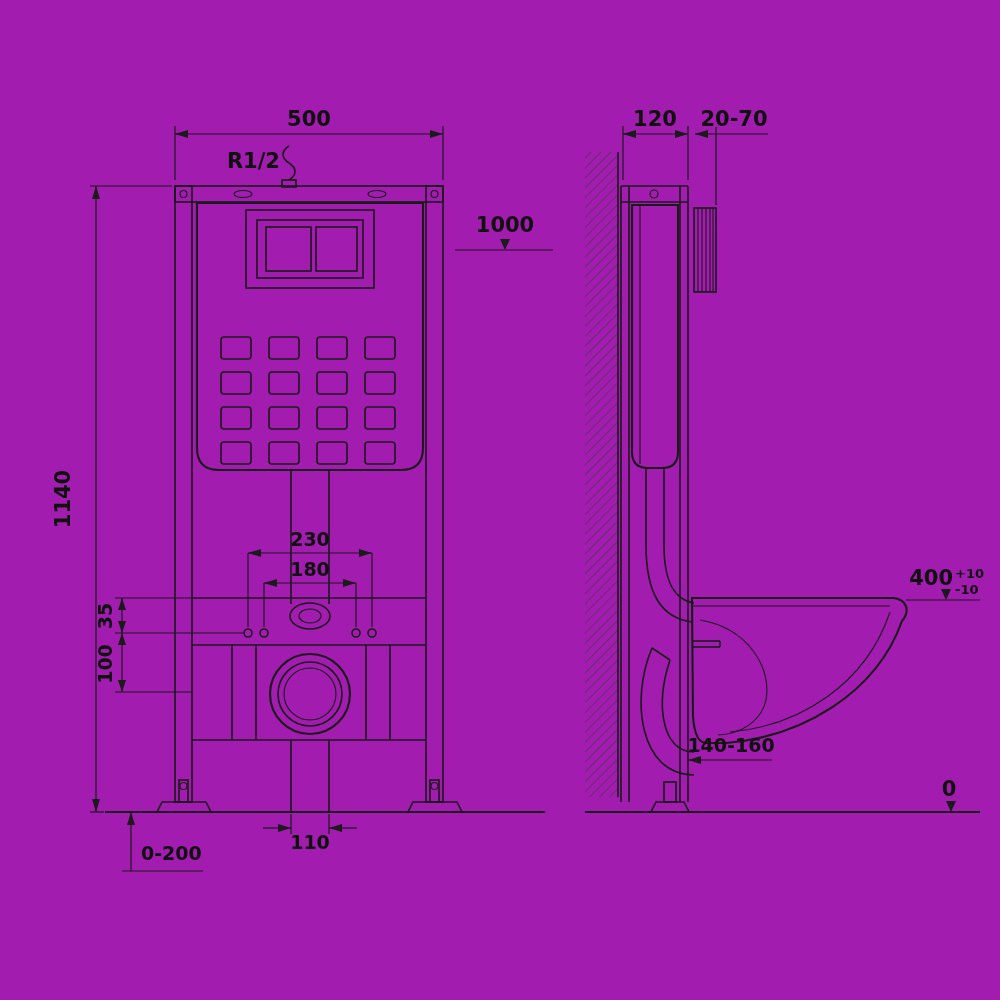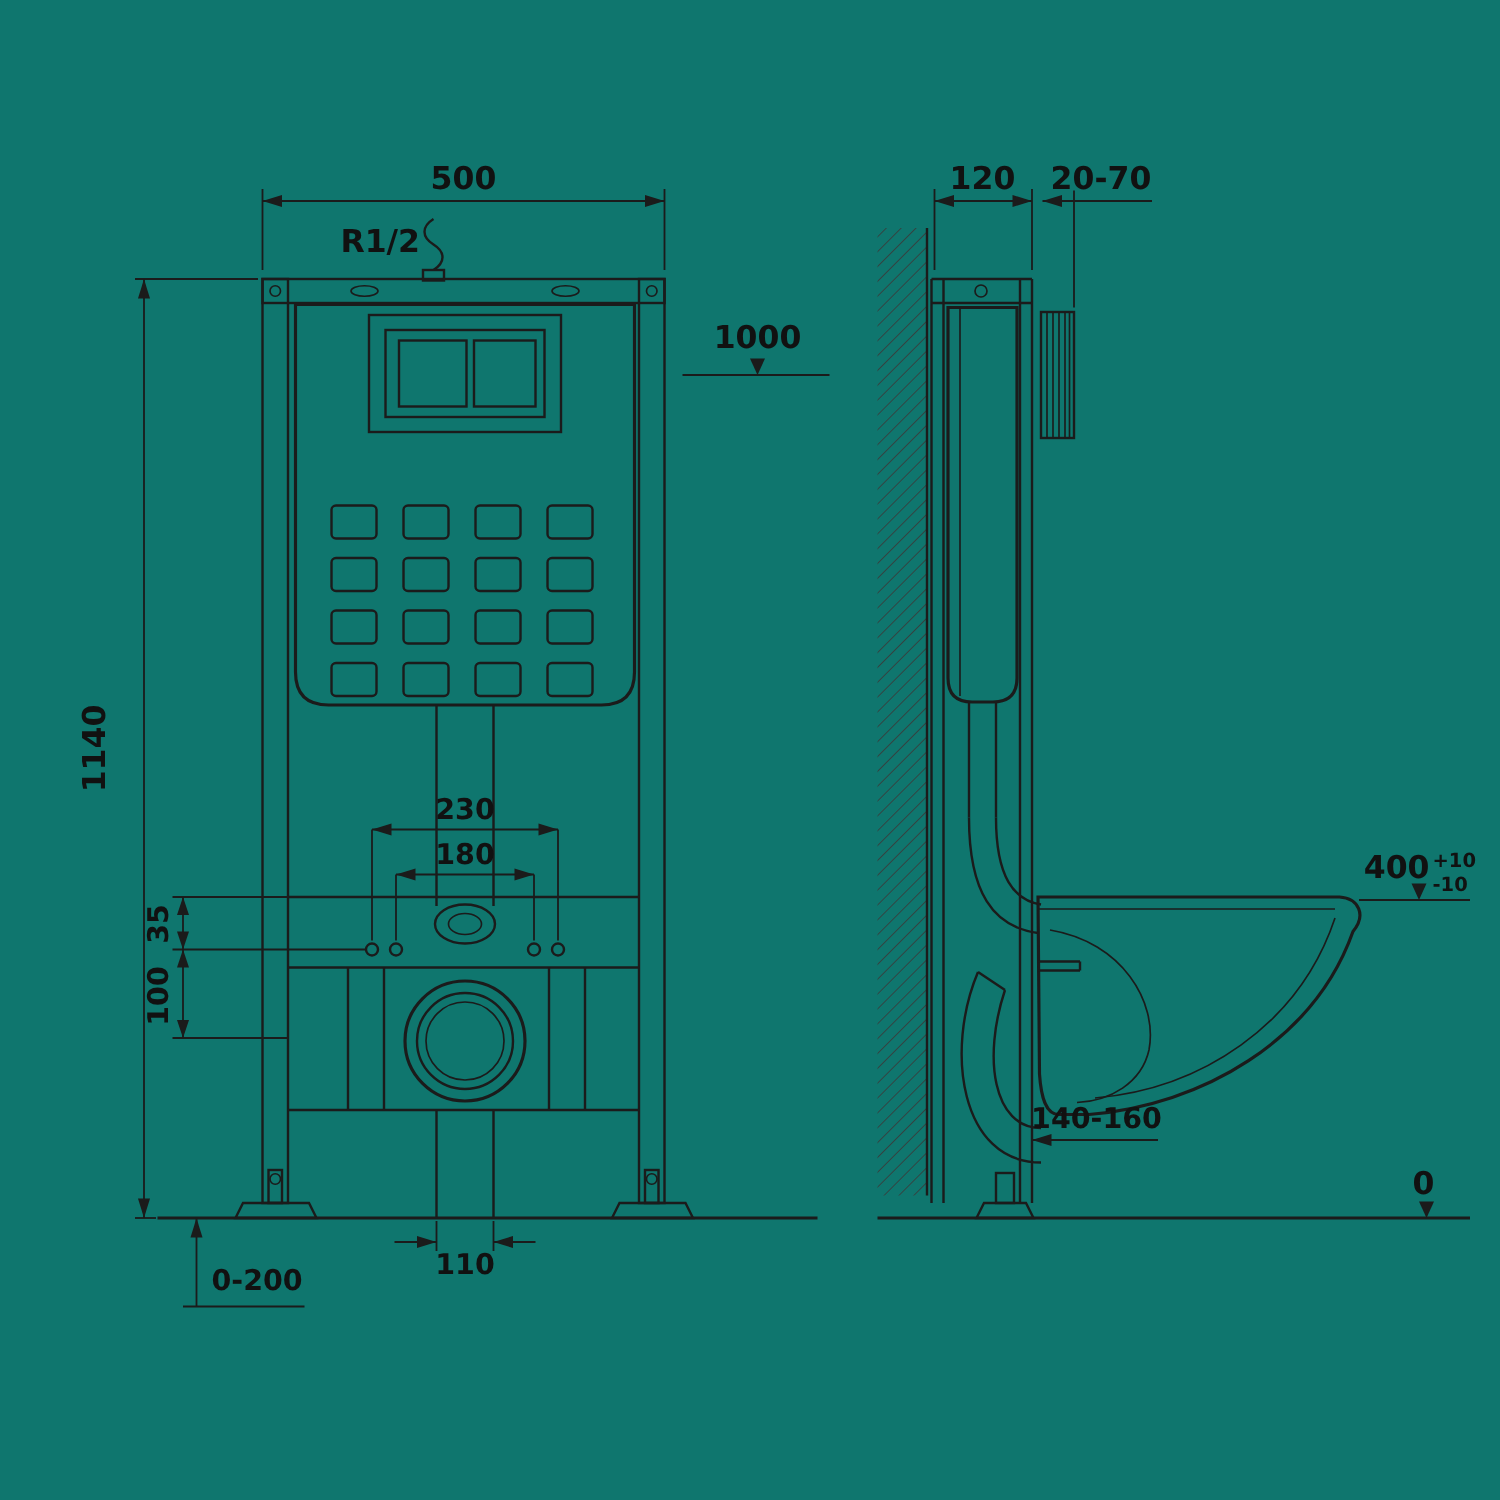--- a/index.html
+++ b/index.html
@@ -7,21 +7,21 @@
     padding: 0;
     background: #ffffff;
     width: 1000px;
     height: 1000px;
     font-family: "DejaVu Sans", "Liberation Sans", sans-serif;
   }
   .canvas {
     position: relative;
     width: 1000px;
     height: 1000px;
-    background: #0f766e;
+    background: #a21caf;
   }
   svg { display: block; }
   .outline  { fill: none; stroke: #1b1b1b; stroke-width: 1.6; }
   .heavy    { fill: none; stroke: #1b1b1b; stroke-width: 2.1; }
   .thin     { fill: none; stroke: #1b1b1b; stroke-width: 1.1; }
   .dimline  { fill: none; stroke: #1b1b1b; stroke-width: 1.2; }
   .arrow    { fill: #1b1b1b; stroke: none; }
   .dimtext  { fill: #111111; font-weight: bold; font-size: 21px; }
   .dimtext-sm { fill: #111111; font-weight: bold; font-size: 19px; }
   .dimtext-tol { fill: #111111; font-weight: bold; font-size: 13px; }

